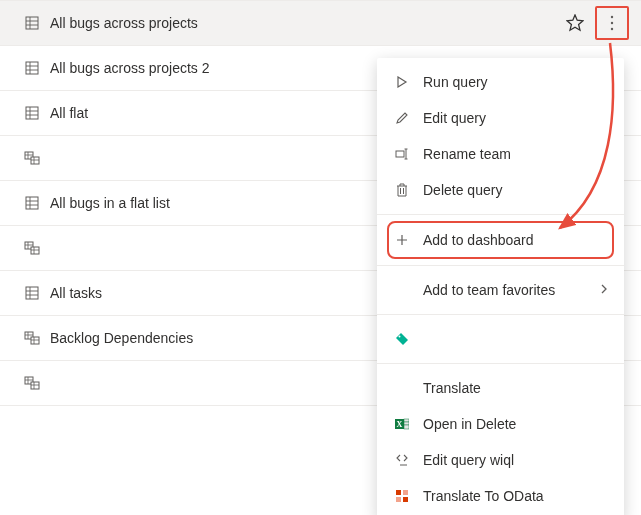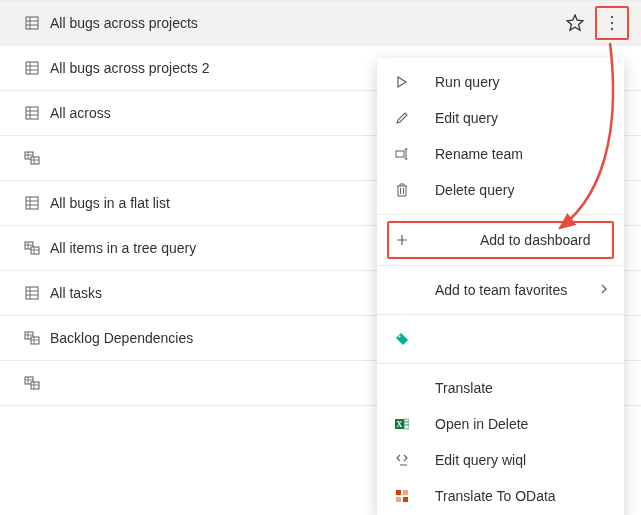--- a/index.html
+++ b/index.html
@@ -74,33 +74,32 @@
   }
   .menu-icon {
     width: 18px;
     height: 18px;
     display:inline-flex;align-items:center;justify-content:center;
     margin-right: 12px;
     color:#605e5c;
     flex:none;
     font-size:14px;
   }
-  .menu-label { flex:1;margin-left:12px; }
+  .menu-label { flex:1; }
   .menu-divider {
     height: 1px;
     background: #edebe9;
     margin: 6px 0;
   }
   .menu-item.highlighted {
     border: 2px solid #e74c3c;
     margin: 4px 10px;
     padding: 0 4px;
     height: 38px;
-    border-radius: 2px;
-    gap: 45px;
+    border-radius: 8px;
   }
   .chevron {
     color:#605e5c;
     font-size:12px;
   }
   .tag-icon svg { color:#00b294; }
   .excel-icon { color:#107c41; font-weight:bold; font-size:12px;}
   .odata-icon { color:#d83b01; }
   
   .arrow-svg {
@@ -144,21 +143,21 @@
       </span>
       <span class="row-label">All bugs across projects 2</span>
     </div>
     <div class="query-row">
       <span class="row-icon">
         <svg width="14" height="14" viewBox="0 0 14 14">
           <rect x="1" y="1" width="12" height="12" fill="none" stroke="currentColor"></rect>
           <path d="M1 5 L13 5 M1 9 L13 9 M5 1 L5 13" stroke="currentColor" stroke-width="0.9"></path>
         </svg>
       </span>
-      <span class="row-label">All across</span>
+      <span class="row-label">All flat</span>
     </div>
     <div class="query-row">
       <span class="row-icon">
         <svg width="16" height="14" viewBox="0 0 16 14">
           <rect x="1" y="1" width="8" height="7" fill="none" stroke="currentColor"></rect>
           <path d="M1 4 L9 4 M4 1 L4 8" stroke="currentColor" stroke-width="0.8"></path>
           <rect x="7" y="6" width="8" height="7" fill="#fff" stroke="currentColor"></rect>
           <path d="M7 9 L15 9 M10 6 L10 13" stroke="currentColor" stroke-width="0.8"></path>
         </svg>
       </span>
@@ -174,21 +173,20 @@
     </div>
     <div class="query-row">
       <span class="row-icon">
         <svg width="16" height="14" viewBox="0 0 16 14">
           <rect x="1" y="1" width="8" height="7" fill="none" stroke="currentColor"></rect>
           <path d="M1 4 L9 4 M4 1 L4 8" stroke="currentColor" stroke-width="0.8"></path>
           <rect x="7" y="6" width="8" height="7" fill="#fff" stroke="currentColor"></rect>
           <path d="M7 9 L15 9 M10 6 L10 13" stroke="currentColor" stroke-width="0.8"></path>
         </svg>
       </span>
-      <span class="row-label">All items in a tree query</span>
     </div>
     <div class="query-row">
       <span class="row-icon">
         <svg width="14" height="14" viewBox="0 0 14 14">
           <rect x="1" y="1" width="12" height="12" fill="none" stroke="currentColor"></rect>
           <path d="M1 5 L13 5 M1 9 L13 9 M5 1 L5 13" stroke="currentColor" stroke-width="0.9"></path>
         </svg>
       </span>
       <span class="row-label">All tasks</span>
     </div>

